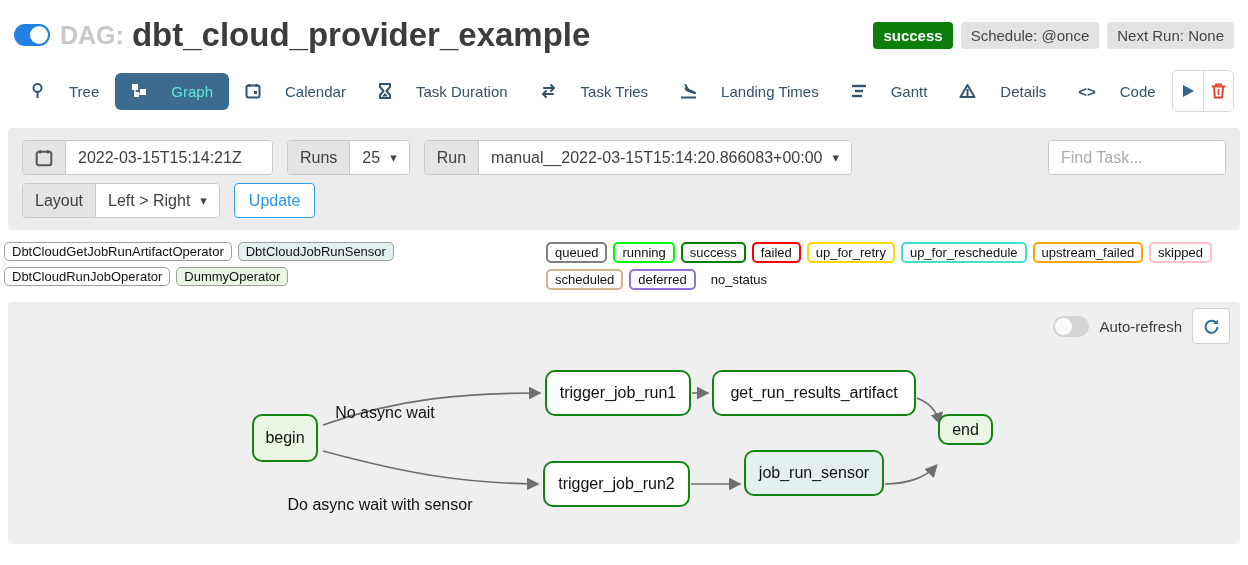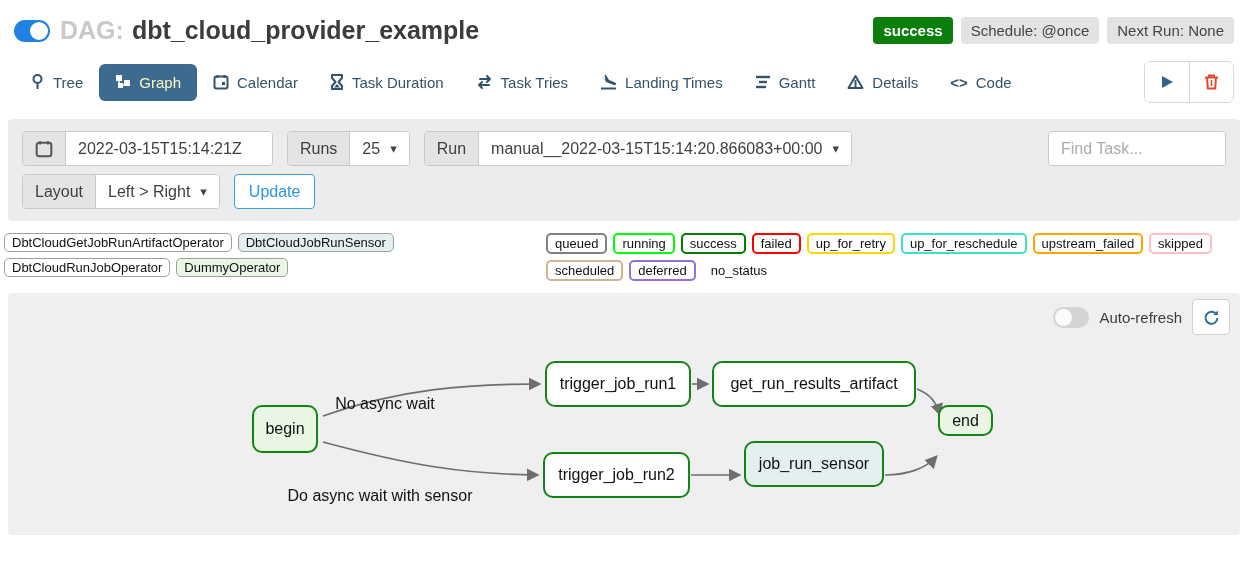--- a/index.html
+++ b/index.html
@@ -4,30 +4,30 @@
 <style>
   * { margin:0; padding:0; box-sizing:border-box; }
   html,body { width:1248px; height:565px; background:#ffffff;
     font-family:"Liberation Sans", sans-serif; color:#51504f; overflow:hidden; }
 
   
   .header { display:flex; align-items:center; padding:16px 14px 6px 14px; }
   .toggle { width:36px; height:22px; border-radius:11px; background:#2081e2; position:relative; flex:0 0 auto; cursor:pointer; }
   .toggle .knob { position:absolute; top:2px; right:2px; width:18px; height:18px; border-radius:50%; background:#fff; }
   .dag-prefix { margin-left:10px; font-size:25px; font-weight:bold; color:#c9c9c9; }
-  .dag-title { margin-left:8px; font-size:25px; font-weight:bold; color:#3c3c3c; }
+  .dag-title { margin-left:8px; font-size:33px; font-weight:bold; color:#3c3c3c; }
   .header-badges { margin-left:auto; display:flex; gap:8px; align-items:center; }
   .badge { font-size:15px; padding:5px 10px; border-radius:4px; background:#e3e3e3; color:#454545; white-space:nowrap; }
   .badge.success { background:#0b7e0b; color:#fff; font-weight:bold; }
 
   
   .tabbar { display:flex; align-items:center; padding:10px 14px 10px 14px; }
-  .tab { display:flex; align-items:center; gap:8px; font-size:15px; color:#33536b;
+  .tab { display:flex; align-items:center; gap:24px; font-size:15px; color:#33536b;
          padding:10px 16px; border-radius:6px; cursor:pointer; white-space:nowrap; }
-  .tab.active { background:#3d6a8f; color:#fef9c3; }
+  .tab.active { background:#3d6a8f; color:#5eead4; }
   .tab svg { display:block; }
   .tab .glyph { font-size:15px; font-weight:bold; }
   .actions { margin-left:auto; display:flex; border:1px solid #d8d8d8; border-radius:6px; overflow:hidden; }
   .action-btn { width:44px; height:40px; display:flex; align-items:center; justify-content:center;
                 background:#fff; cursor:pointer; }
   .action-btn + .action-btn { border-left:1px solid #d8d8d8; }
 
   
   .filter-panel { margin:6px 8px 0 8px; background:#ececec; border-radius:4px; padding:12px 14px; }
   .filter-row { display:flex; align-items:center;border-radius:15px; }

